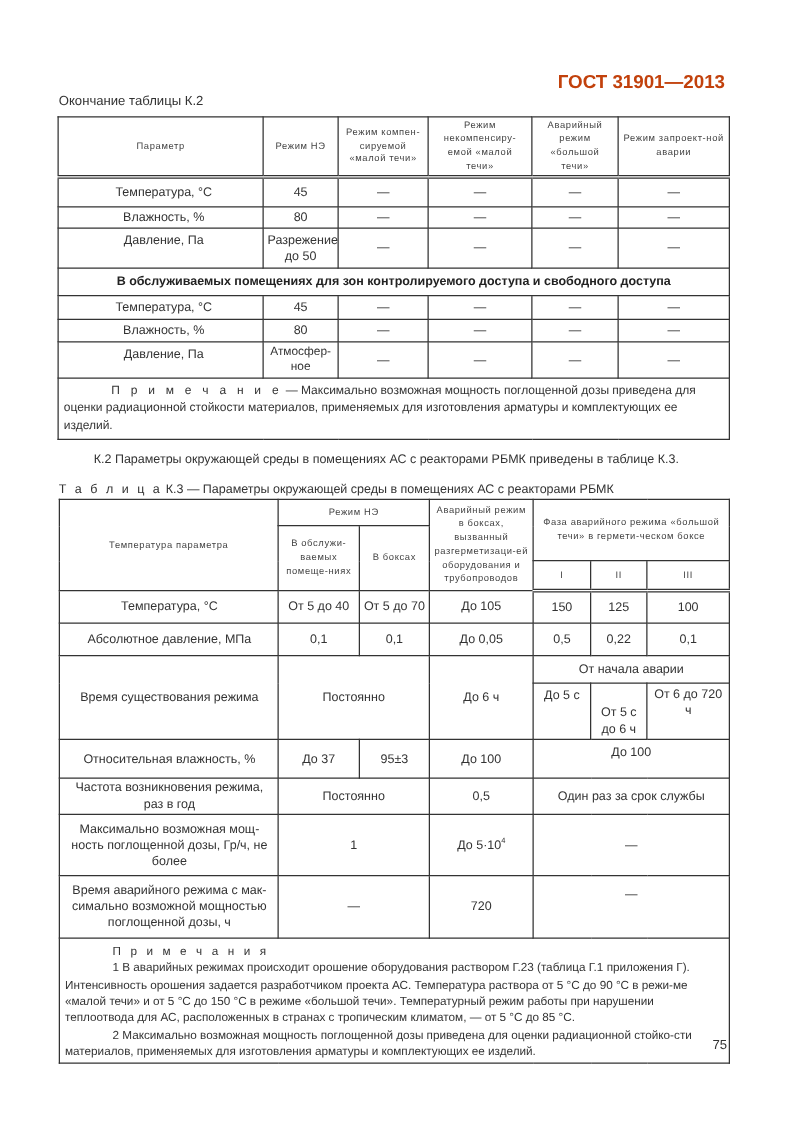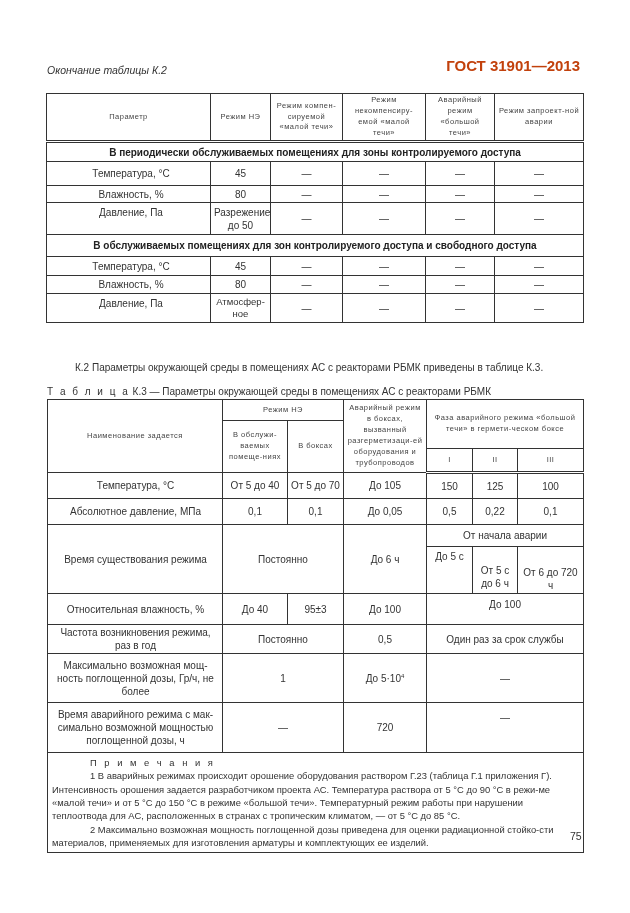--- a/index.html
+++ b/index.html
@@ -1,20 +1,20 @@
 <!DOCTYPE html>
 <html><head>
 <meta charset="utf-8">
 <style>
   html, body { margin:0; padding:0; background:#ffffff; }
   body { width:630px; height:913px; position:relative; overflow:hidden;
          font-family:"Liberation Sans", sans-serif; color:#2a2a2a; }
   .abs { position:absolute; }
   .hdr { right:50px; top:57px; font-size:15px; font-weight:bold; color:#c2410c; }
-  .caption-it { left:47px; top:64px; font-size:10.5px; font-style:italic; color:#333; }
+  .caption-it { left:47px; top:75px; font-size:10.5px; color:#333; }
   table { border-collapse:collapse; position:absolute; table-layout:fixed; }
   td { border:1px solid #333; font-size:10px; text-align:center; vertical-align:middle;
        padding:1px 3px; line-height:1.3; color:#333; }
   td.l { text-align:center; padding-left:8px; }
   td.sm { font-size:7.5px; letter-spacing:0.5px; color:#444; line-height:1.45; }
   td.bold { font-weight:bold; font-size:10px; color:#222; }
   tr.dbl td { border-bottom:3px double #333; }
   td.note { text-align:left; font-size:9.6px; line-height:1.45; padding:3px 4px; }
   .indent { text-indent:38px; display:block; }
   .spaced { letter-spacing:3px; }
@@ -42,23 +42,20 @@
   </colgroup>
   <tbody>
       <tr class="dbl" style="height:48px">
     <td class="sm">Параметр</td>
     <td class="sm">Режим НЭ</td>
     <td class="sm">Режим компен-сируемой «малой течи»</td>
     <td class="sm">Режим некомпенсиру-емой «малой течи»</td>
     <td class="sm">Аварийный режим «большой течи»</td>
     <td class="sm">Режим запроект-ной аварии</td>
   </tr>
-  <tr style="height:20px">
-    <td colspan="6" class="bold">В периодически обслуживаемых помещениях для зоны контролируемого доступа</td>
-  </tr>
   <tr style="height:24px">
     <td class="l">Температура, °С</td>
     <td>45</td>
     <td>—</td>
     <td>—</td>
     <td>—</td>
     <td>—</td>
   </tr>
   <tr style="height:17px">
     <td class="l">Влажность, %</td>
@@ -95,40 +92,45 @@
     <td>—</td>
     <td>—</td>
   </tr>
   <tr style="height:29px">
     <td class="l" style="vertical-align:top;padding-top:3px">Давление, Па</td>
     <td style="font-size:9.5px">Атмосфер-ное</td>
     <td>—</td>
     <td>—</td>
     <td>—</td>
     <td>—</td>
+  </tr>
+  <tr style="height:31px">
+    <td colspan="6" class="note">
+          <span class="indent"><span class="spaced">П р и м е ч а н и е</span><span> — Максимально возможная мощность поглощенной дозы приведена для оценки радиационной стойкости материалов, применяемых для изготовления арматуры и комплектующих ее изделий.</span></span>
+        </td>
   </tr>
 </tbody>
   </table>
 
 <div class="abs para">К.2 Параметры окружающей среды в помещениях АС с реакторами РБМК приведены в таблице К.3.</div>
 <div class="abs tcap"><span class="spaced" style="letter-spacing:2px">Т а б л и ц а</span><span> К.3 — Параметры окружающей среды в помещениях АС с реакторами РБМК</span></div>
 
 <table class="k3">
   <colgroup>
     <col style="width:175px">
       <col style="width:65px">
       <col style="width:56px">
       <col style="width:83px">
       <col style="width:46px">
       <col style="width:45px">
       <col style="width:66px">
   </colgroup>
   <tbody>
       <tr style="height:21px">
-    <td rowspan="3" class="sm">Наименование задается</td>
+    <td rowspan="3" class="sm">Температура параметра</td>
     <td colspan="2" class="sm">Режим НЭ</td>
     <td rowspan="3" class="sm">Аварийный режим в боксах, вызванный разгерметизаци-ей оборудования и трубопроводов</td>
     <td colspan="3" rowspan="2" class="sm">Фаза аварийного режима «большой течи» в гермети-ческом боксе</td>
   </tr>
   <tr style="height:28px">
     <td rowspan="2" class="sm">В обслужи-ваемых помеще-ниях</td>
     <td rowspan="2" class="sm">В боксах</td>
   </tr>
   <tr class="dbl" style="height:24px">
     <td class="sm">I</td>
@@ -155,25 +157,25 @@
   </tr>
   <tr style="height:22px">
     <td rowspan="2" class="l" style="padding-left:4px">Время существования режима</td>
     <td rowspan="2" colspan="2">Постоянно</td>
     <td rowspan="2">До 6 ч</td>
     <td colspan="3">От начала аварии</td>
   </tr>
   <tr style="height:31px">
     <td style="vertical-align:top;padding-top:3px">До 5 с</td>
     <td style="vertical-align:top;padding-top:17px">От 5 с до 6 ч</td>
-    <td style="vertical-align:top;padding-top:19px">От 6 до 720 ч</td>
+    <td style="vertical-align:top;padding-top:2px">От 6 до 720 ч</td>
   </tr>
   <tr style="height:31px">
     <td class="l" style="padding-left:4px">Относительная влажность, %</td>
-    <td>До 40</td>
+    <td>До 37</td>
     <td>95±3</td>
     <td>До 100</td>
     <td colspan="3" style="vertical-align:top;padding-top:4px">До 100</td>
   </tr>
   <tr style="height:29px">
     <td class="l" style="padding-left:4px">Частота возникновения режима, раз в год</td>
     <td colspan="2">Постоянно</td>
     <td>0,5</td>
     <td colspan="3">Один раз за срок службы</td>
   </tr>

